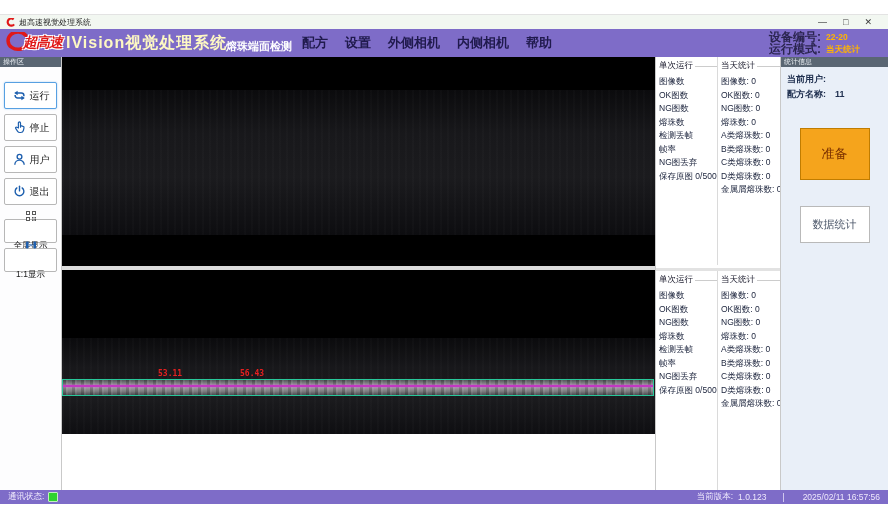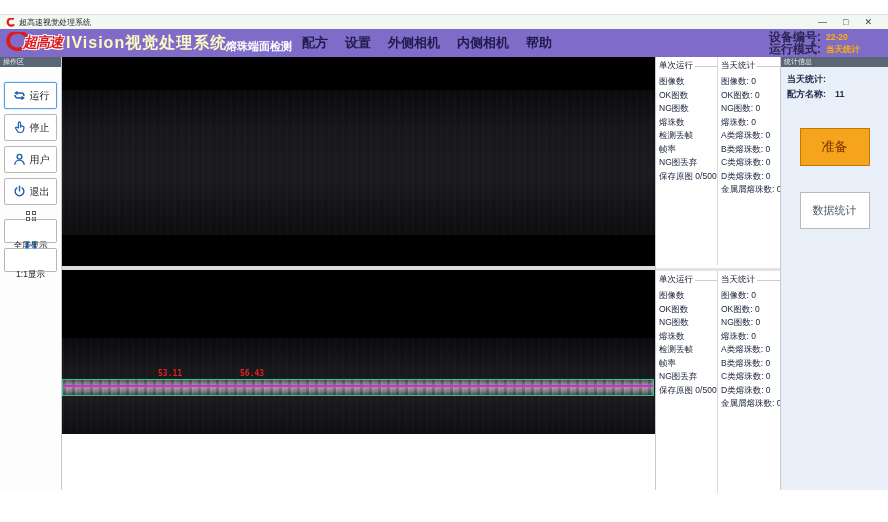--- a/index.html
+++ b/index.html
@@ -71,21 +71,21 @@
   .stat-col:last-child{border-right:none;}
   .stat-title{display:flex;align-items:center;gap:2px;font-size:8.5px;color:#222233;margin-bottom:3px;white-space:nowrap;}
   .stat-title::after{content:"";flex:1;height:1px;background:#cccccc;min-width:3px;}
   .stat-row{font-size:8.5px;color:#202840;line-height:13.5px;white-space:nowrap;}
 
   
   .info-panel{position:absolute;left:780px;top:0;width:108px;height:433px;background:#e9eff8;border-left:1px solid #c9c9c9;box-sizing:border-box;}
   .info-body{padding:5px 6px;}
   .info-row{font-size:9px;font-weight:bold;color:#203050;line-height:15px;white-space:nowrap;}
   .recipe-value{margin-left:9px;}
-  .prepare-btn{display:block;margin:26px auto 0;width:70px;height:38px;background:#f5a41c;border:1px solid #c07c00;color:#7a3000;font-size:13px;cursor:pointer;font-family:inherit;}
+  .prepare-btn{display:block;margin:26px auto 0;width:70px;height:52px;background:#f5a41c;border:1px solid #c07c00;color:#7a3000;font-size:13px;cursor:pointer;font-family:inherit;}
   .data-btn{display:block;margin:26px auto 16px;width:70px;height:37px;background:#ffffff;border:1px solid #b9b9b9;color:#4a5568;font-size:11px;cursor:pointer;font-family:inherit;}
 
   
   .statusbar{position:absolute;left:0;top:490px;width:888px;height:14px;background:#7e6cc8;display:flex;align-items:center;box-sizing:border-box;padding:0 8px;color:#eee8fc;font-size:8.5px;}
   .comm-indicator{width:8px;height:8px;background:#2fd32f;border:1px solid #c2ecc2;border-radius:1px;margin-left:4px;}
   .status-right{margin-left:auto;display:flex;align-items:center;}
   .status-right .sep{margin:0 16px;}
   .status-right .vlabel{margin-right:5px;}
   .status-right .dtime{margin-left:2px;}
 </style>
@@ -280,24 +280,34 @@
               <div class="stat-row">D类熔珠数: 0</div>
               <div class="stat-row">金属屑熔珠数: 0</div>
             </div>
         </div>
       </div>
     </section>
 
     <aside class="info-panel">
       <div class="panel-caption">统计信息</div>
       <div class="info-body">
-        <div class="info-row">当天统计:</div>
+        <div class="info-row">当前用户:</div>
         <div class="info-row">
           <span>配方名称:</span><span class="recipe-value">11</span>
         </div>
         <button class="prepare-btn">准备</button>
         <button class="data-btn">数据统计</button>
       </div>
     </aside>
   </div>
 
+  <div class="statusbar">
+    <span>通讯状态:</span>
+    <span class="comm-indicator"></span>
+    <div class="status-right">
+      <span class="vlabel">当前版本:</span>
+      <span>1.0.123</span>
+      <span class="sep">|</span>
+      <span class="dtime">2025/02/11 16:57:56</span>
+    </div>
+  </div>
 
 </div>
 
 </body></html>

